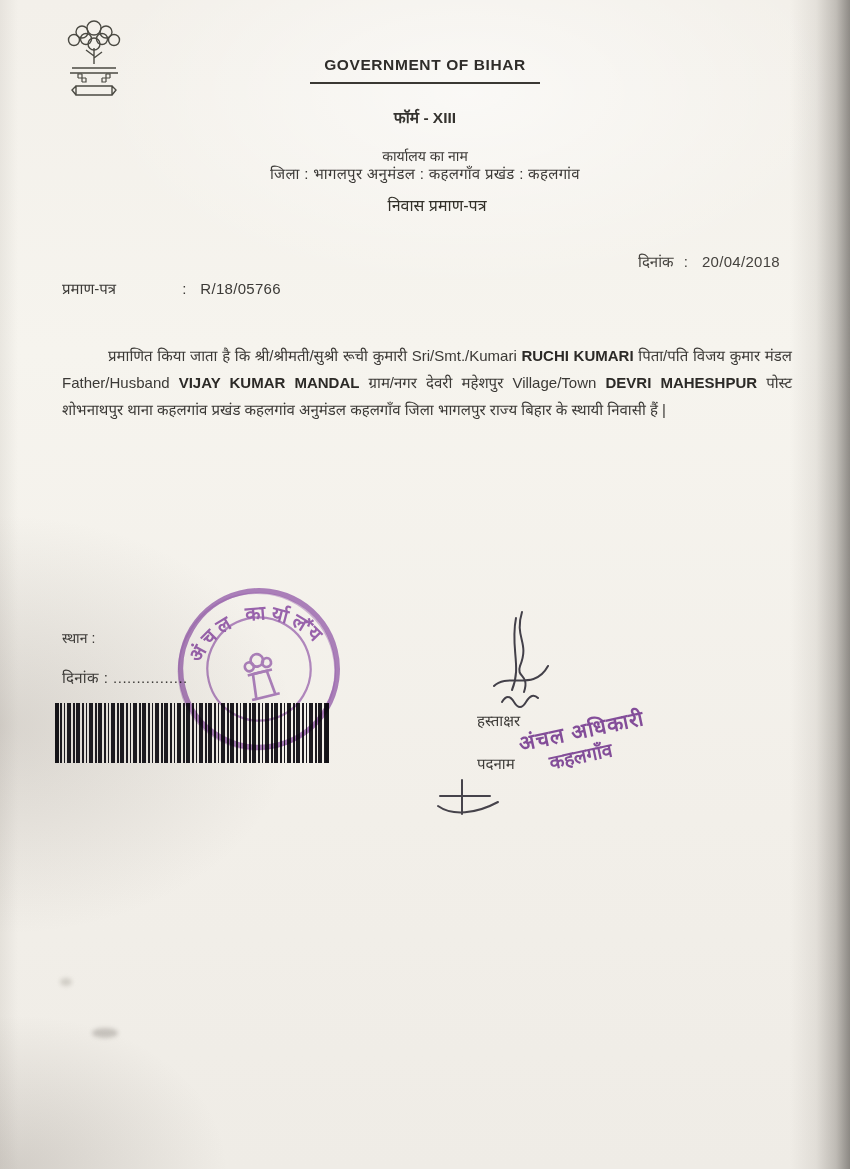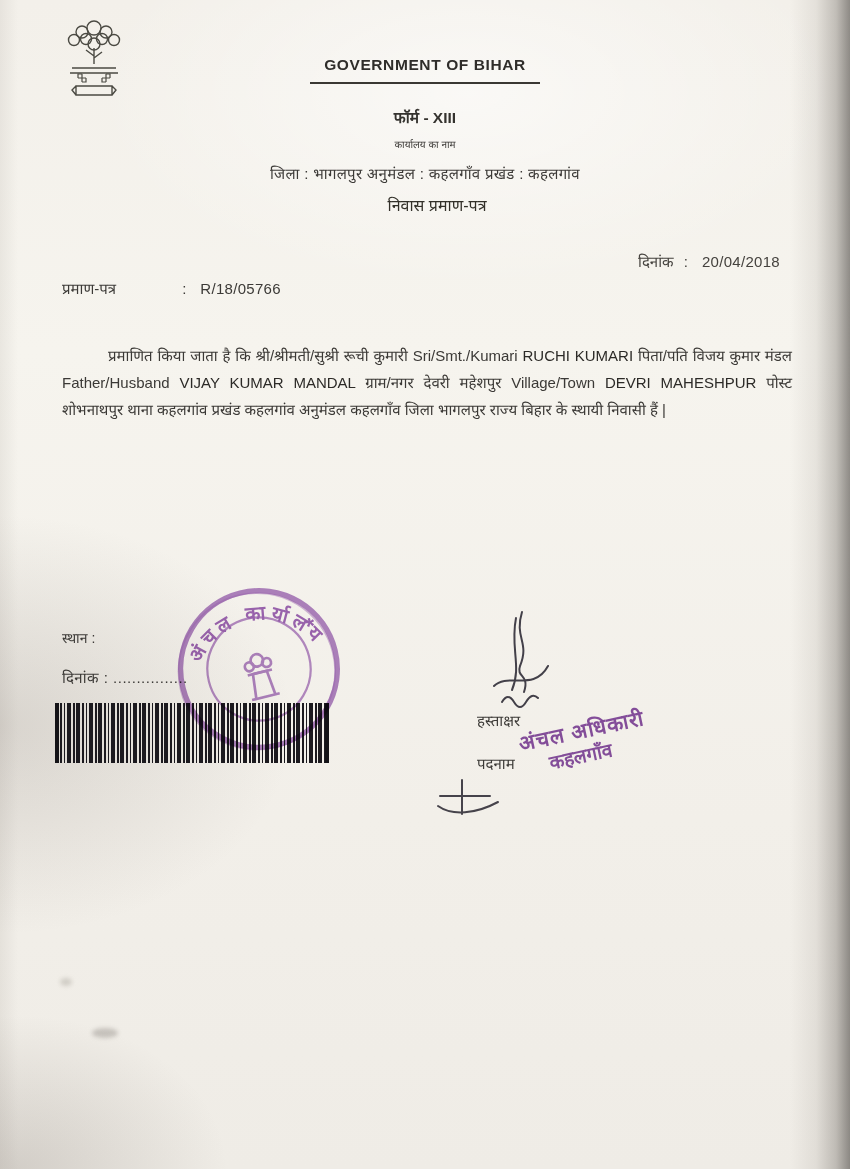--- a/index.html
+++ b/index.html
@@ -13,34 +13,34 @@
       linear-gradient(to left, rgba(58,54,50,.55) 0px, rgba(78,72,66,.30) 14px, rgba(120,112,104,.12) 34px, transparent 60px),
       radial-gradient(ellipse 500px 260px at 55% 8%, rgba(255,255,255,.55), transparent 75%),
       linear-gradient(180deg,#f3f0ea 0%,#f6f4ee 30%,#f2efe9 70%,#efece6 100%);
   }
   .ctr{position:absolute;left:0;width:100%;text-align:center;}
   .head-hi{top:22px;font-size:17px;letter-spacing:1px;color:#35332f;}
   .head-en-wrap{top:56px;}
   .head-en{display:inline-block;font-weight:bold;font-size:15.5px;letter-spacing:.6px;
     color:#2f2d2a;border-bottom:2px solid #3a3833;padding:0 14px 8px;}
   .form-no{top:106px;font-size:15.5px;font-weight:bold;color:#35332f;}
-  .office-title{top:137px;font-size:10px;}
+  .office-title{top:146px;font-size:14px;}
   .office-line{top:163px;font-size:15px;letter-spacing:.3px;}
   .cert-title{top:194px;font-size:16px;font-weight:normal;color:#323029;padding-left:12px;}
   .meta-row{position:absolute;font-size:15px;white-space:nowrap;}
   .mlabel{display:inline-block;width:116px;}
   .mcolon{display:inline-block;width:14px;}
   .mvalue{letter-spacing:.3px;}
   .row-app{left:62px;top:251px;}
   .row-cert{left:62px;top:278px;}
   .row-date{left:638px;top:251px;color:#45423e;}
   .row-date .mlabel{width:auto;margin-right:6px;}
   .para{position:absolute;left:62px;right:58px;top:327px;font-size:15px;line-height:27px;
     text-align:justify;color:#3b3936;text-indent:46px;}
-  .para .b{font-weight:normal;color:#2c2a27;}
+  .para .b{font-weight:bold;color:#2c2a27;}
   .place-label{position:absolute;left:62px;top:628px;font-size:14px;}
   .date-dotted{position:absolute;left:62px;top:667px;font-size:15px;letter-spacing:.5px;}
   .barcode{position:absolute;left:55px;top:703px;width:274px;height:60px;}
   .stamp-round{position:absolute;left:170px;top:580px;width:178px;height:178px;
     transform:rotate(-14deg);opacity:.82;mix-blend-mode:multiply;}
   .sig{position:absolute;left:486px;top:608px;width:70px;height:104px;}
   .sig-label{position:absolute;left:477px;top:710px;font-size:15px;}
   .desig-label{position:absolute;left:477px;top:753px;font-size:15px;}
   .stamp-officer{position:absolute;left:520px;top:716px;transform:rotate(-12deg);
     color:#7d3f9e;mix-blend-mode:multiply;opacity:.9;white-space:nowrap;}

